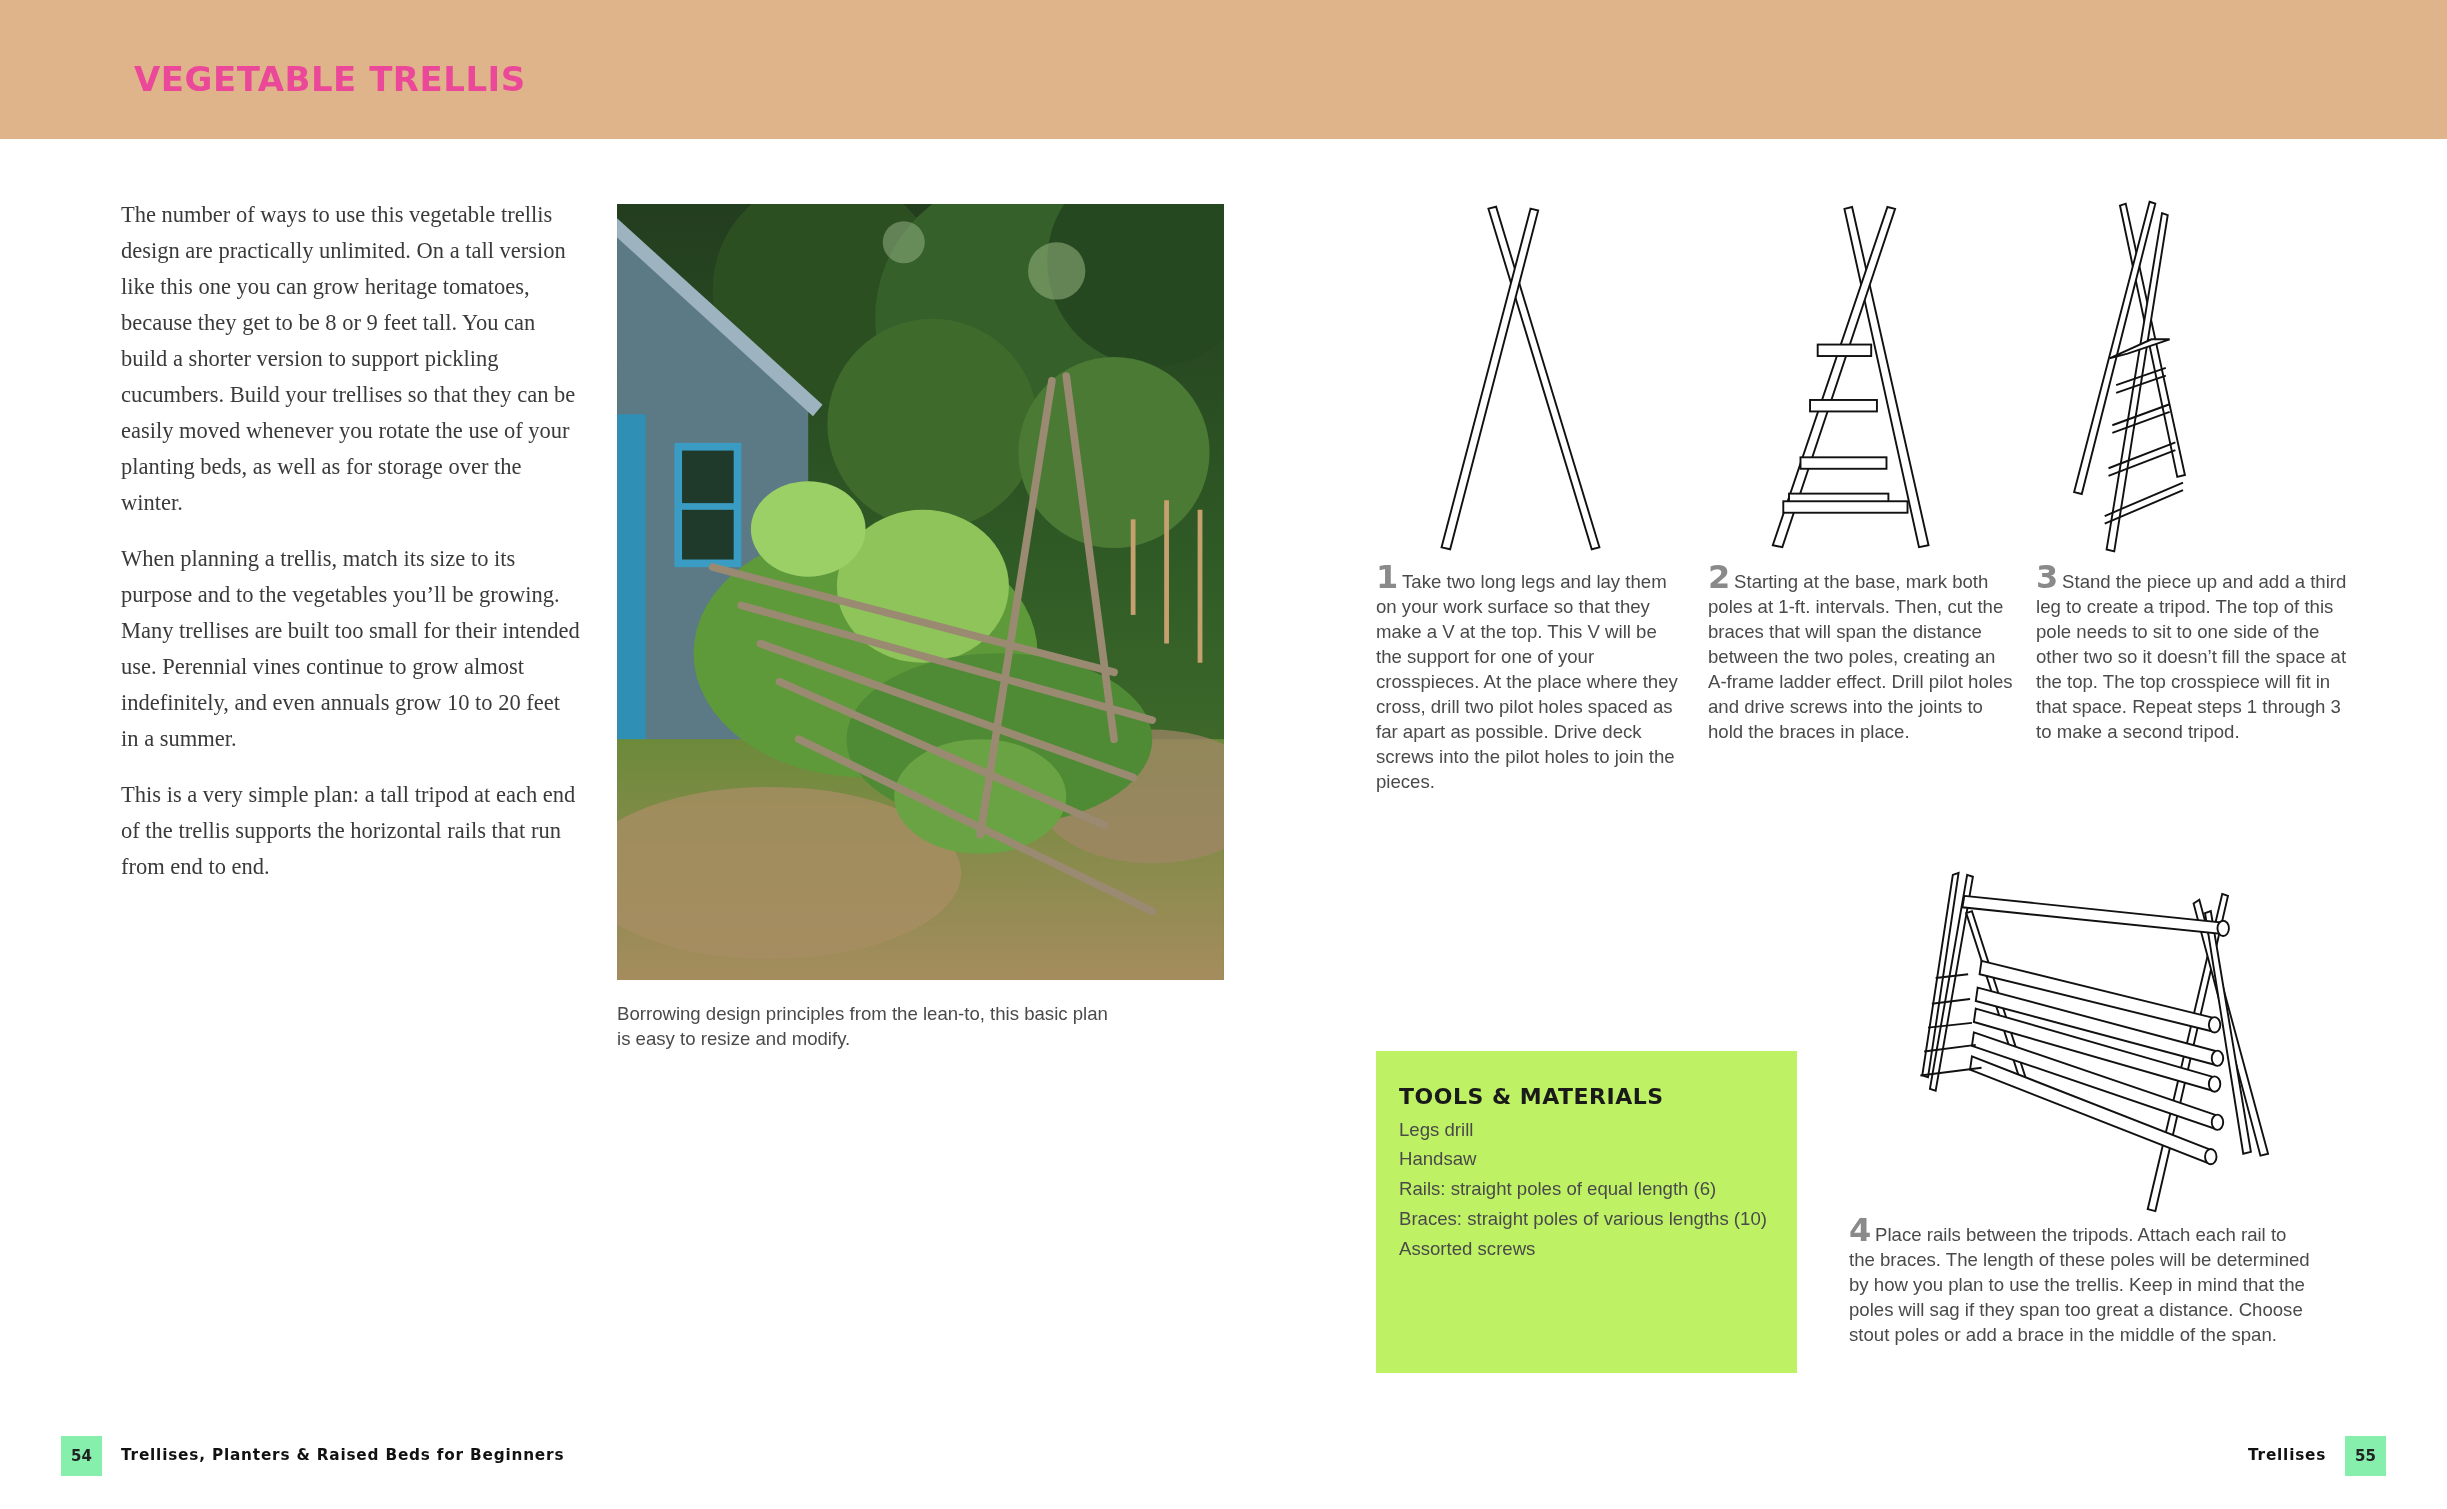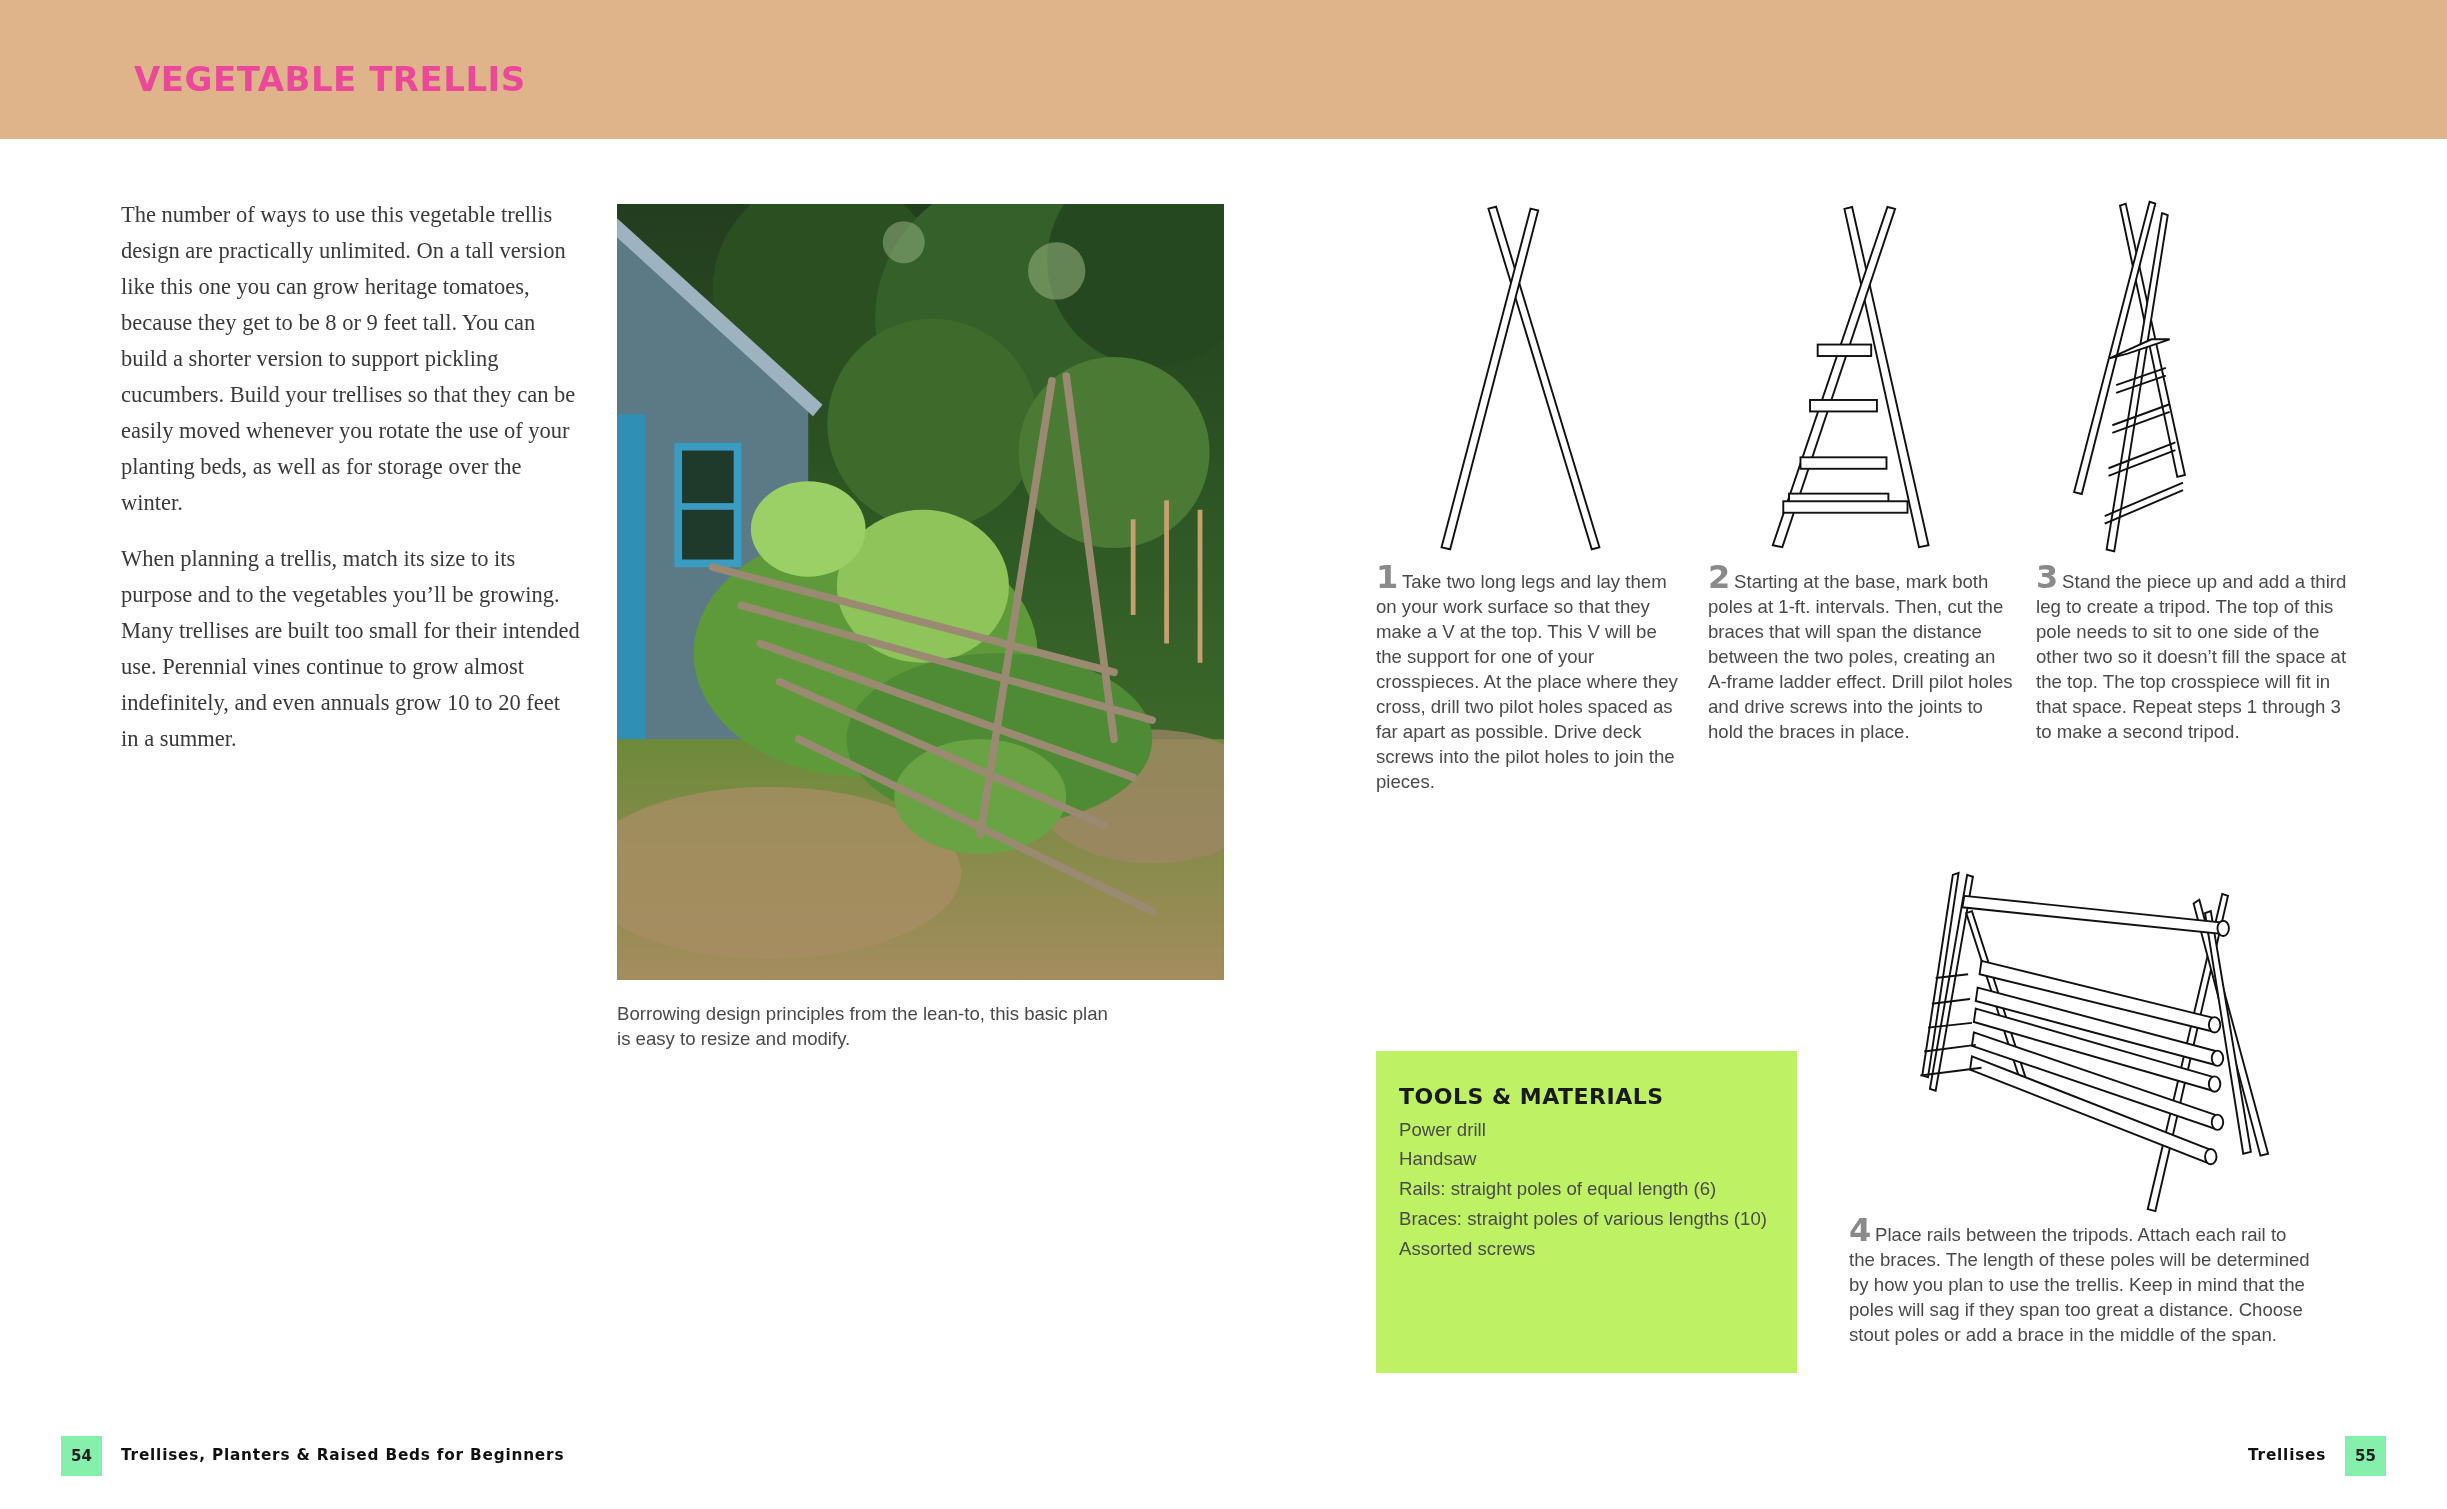--- a/index.html
+++ b/index.html
@@ -22,20 +22,21 @@
 </style>
 </head>
 <body>
 
 <div class="header-band"></div>
 <h1 class="page-title">VEGETABLE TRELLIS</h1>
 
 <div class="intro">
   <p>The number of ways to use this vegetable trellis design are practically unlimited. On a tall version like this one you can grow heritage tomatoes, because they get to be 8 or 9 feet tall. You can build a shorter version to support pickling cucumbers. Build your trellises so that they can be easily moved whenever you rotate the use of your planting beds, as well as for storage over the winter.</p>
   <p>When planning a trellis, match its size to its purpose and to the vegetables you’ll be growing. Many trellises are built too small for their intended use. Perennial vines continue to grow almost indefinitely, and even annuals grow 10 to 20 feet in a summer.</p>
+  <p>This is a very simple plan: a tall tripod at each end of the trellis supports the horizontal rails that run from end to end.</p>
 </div>
 
 <div class="photo">
   <svg width="607" height="776" viewBox="0 0 635 812" xmlns="http://www.w3.org/2000/svg">
     <defs>
       <linearGradient id="sky" x1="0" y1="0" x2="0" y2="1">
         <stop offset="0" stop-color="#233d1f"></stop>
         <stop offset="0.45" stop-color="#2f5a25"></stop>
         <stop offset="1" stop-color="#4f7a30"></stop>
       </linearGradient>
@@ -169,21 +170,21 @@
   </g>
 </svg>
 
 <div class="step" style="left:1812px;top:1221px;width:468px;margin-left:37px;">
   <span class="step-num">4</span><span>Place rails between the tripods. Attach each rail to the braces. The length of these poles will be determined by how you plan to use the trellis. Keep in mind that the poles will sag if they span too great a distance. Choose stout poles or add a brace in the middle of the span.</span>
 </div>
 
 <div class="tools-box">
   <h2 class="tools-title">TOOLS &amp; MATERIALS</h2>
   <ul class="tools-list">
-    <li>Power drill</li>
+    <li>Legs drill</li>
     <li>Handsaw</li>
     <li>Rails: straight poles of equal length (6)</li>
     <li>Braces: straight poles of various lengths (10)</li>
     <li>Assorted screws</li>
   </ul>
 </div>
 
 <div class="footer-num" style="left:61px;">54</div>
 <div class="footer-text" style="left:121px;">Trellises, Planters &amp; Raised Beds for Beginners</div>
 <div class="footer-text" style="left:2248px;">Trellises</div>

